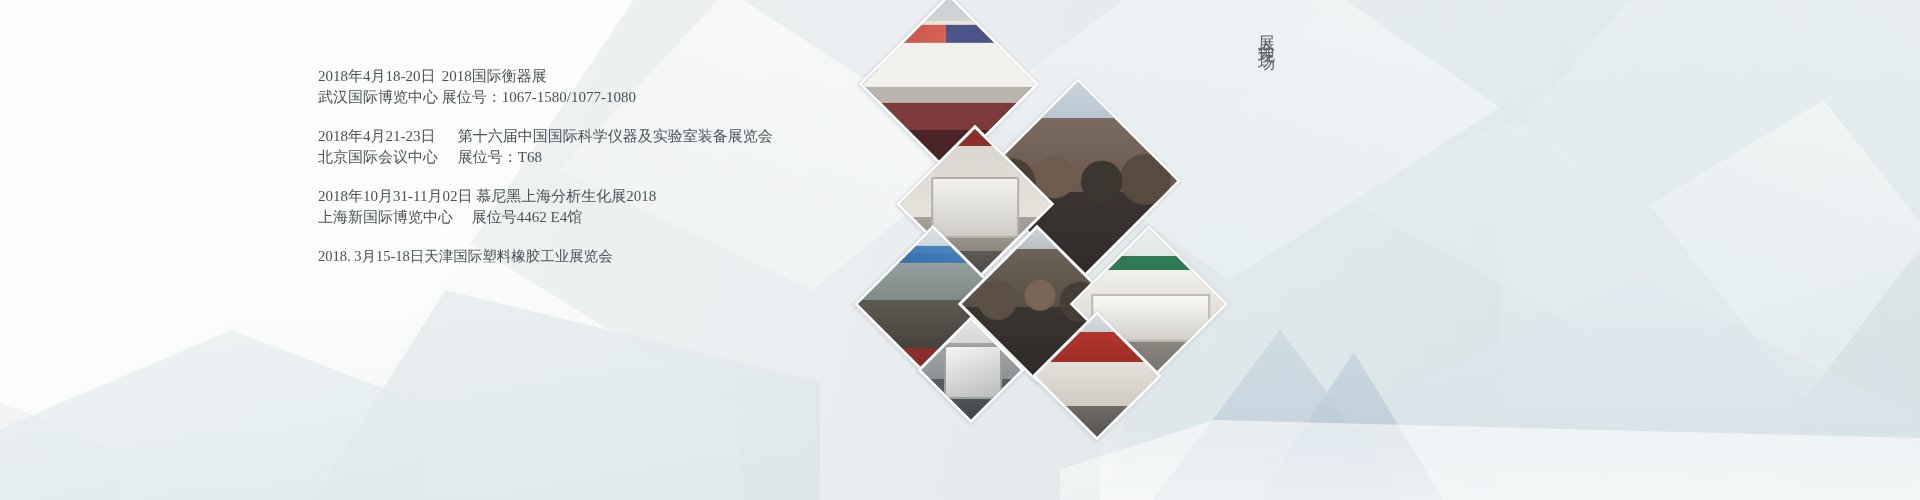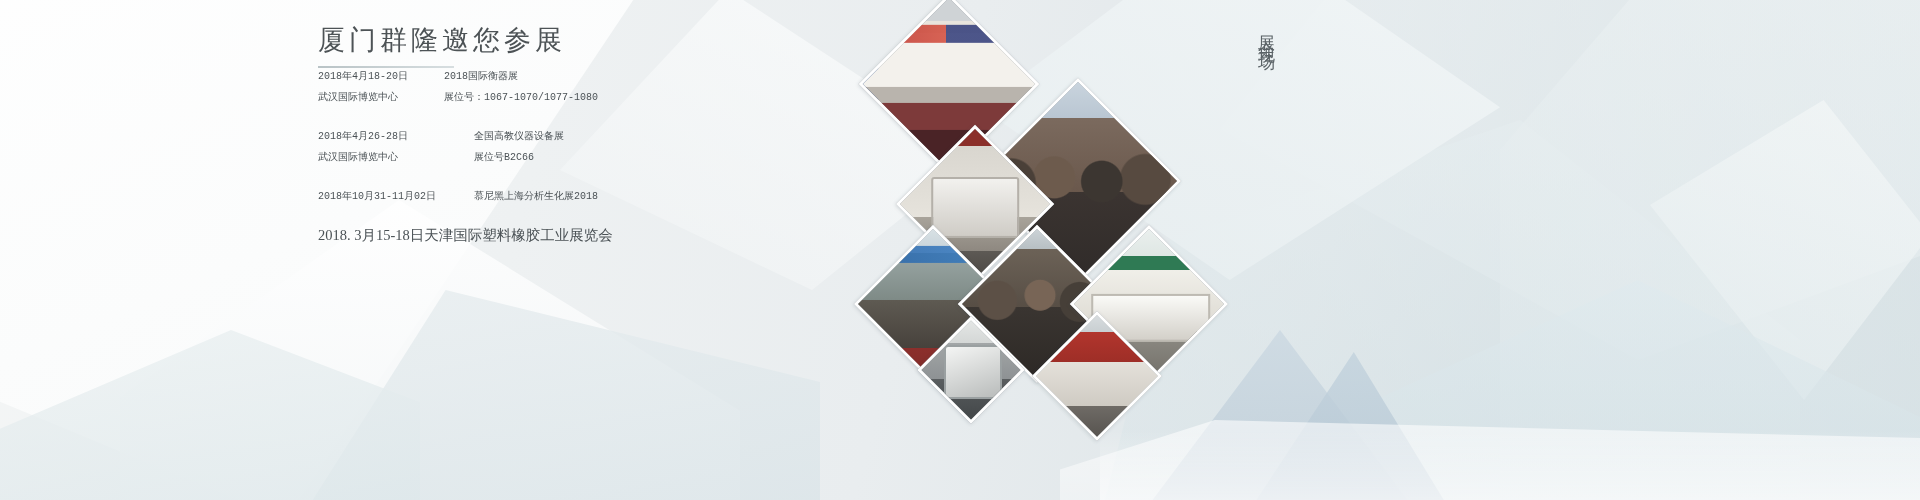--- a/index.html
+++ b/index.html
@@ -74,22 +74,22 @@
   }
   #headline-rule{
     margin-top:8px; width:136px; height:2px;
     background:linear-gradient(90deg,#b9c3c6,#d7dee0);
   }
 
   #events{ position:absolute; left:318px; top:66px; width:760px; }
   .event{ margin-bottom:18px; }
   .event:last-child{ margin-bottom:0; }
   .ev-line{
-    color:#4a5155; font-size:10px; line-height:21px; white-space:nowrap;
-    font-family:Liberation Mono, monospace;
+    color:#4a5155; font-size:15px; line-height:21px; white-space:nowrap;
+    font-family:Liberation Serif, serif;
   }
   .ev-line .c1{ display:inline-block; min-width:120px; }
   .ev-line .c2{ display:inline-block; }
   .ev-solo{ color:#4a5155; font-size:14.5px; line-height:21px; white-space:nowrap; }
   .ev-gap-a .c1{ min-width:120px; }
   .ev-gap-b .c1{ min-width:136px; }
   .ev-gap-c .c1{ min-width:150px; }
 
   
   #vertical-caption{
@@ -212,56 +212,56 @@
     <div class="poly w4"></div>
     <div class="poly w5"></div>
     <div class="poly w8"></div>
     <div class="poly w10"></div>
     <div class="poly w11"></div>
     <div class="poly w12"></div>
   </div>
 
   <div id="content">
 
-    <div id="headline-wrap">
-      <div id="headline">厦门群隆邀您参展</div>
-      <div id="headline-rule"></div>
-    </div>
 
     <div id="events">
 
       <div class="event">
         <div class="ev-line ev-gap-a">
           <span class="c1">2018年4月18-20日</span>
           <span class="c2">2018国际衡器展</span>
         </div>
         <div class="ev-line ev-gap-a">
           <span class="c1">武汉国际博览中心</span>
-          <span class="c2">展位号：1067-1070/1077-1080</span>
-        </div>
-      </div>
-
+          <span class="c2">展位号：1067-1580/1077-1080</span>
+        </div>
+      </div>
 
       <div class="event">
-        <div class="ev-line ev-gap-c">
-          <span class="c1">2018年4月26-28日</span>
-          <span class="c2">全国高教仪器设备展</span>
-        </div>
-        <div class="ev-line ev-gap-c">
-          <span class="c1">武汉国际博览中心</span>
-          <span class="c2">展位号B2C66</span>
-        </div>
-      </div>
+        <div class="ev-line ev-gap-b">
+          <span class="c1">2018年4月21-23日</span>
+          <span class="c2">第十六届中国国际科学仪器及实验室装备展览会</span>
+        </div>
+        <div class="ev-line ev-gap-b">
+          <span class="c1">北京国际会议中心</span>
+          <span class="c2">展位号：T68</span>
+        </div>
+      </div>
+
 
 
       <div class="event">
         <div class="ev-line ev-gap-c">
           <span class="c1">2018年10月31-11月02日</span>
           <span class="c2">慕尼黑上海分析生化展2018</span>
         </div>
+        <div class="ev-line ev-gap-c">
+          <span class="c1">上海新国际博览中心</span>
+          <span class="c2">展位号4462  E4馆</span>
+        </div>
       </div>
 
       <div class="event">
         <div class="ev-solo">2018. 3月15-18日天津国际塑料橡胶工业展览会</div>
       </div>
 
     </div>
 
     <div id="vertical-caption">展会现场</div>
 

